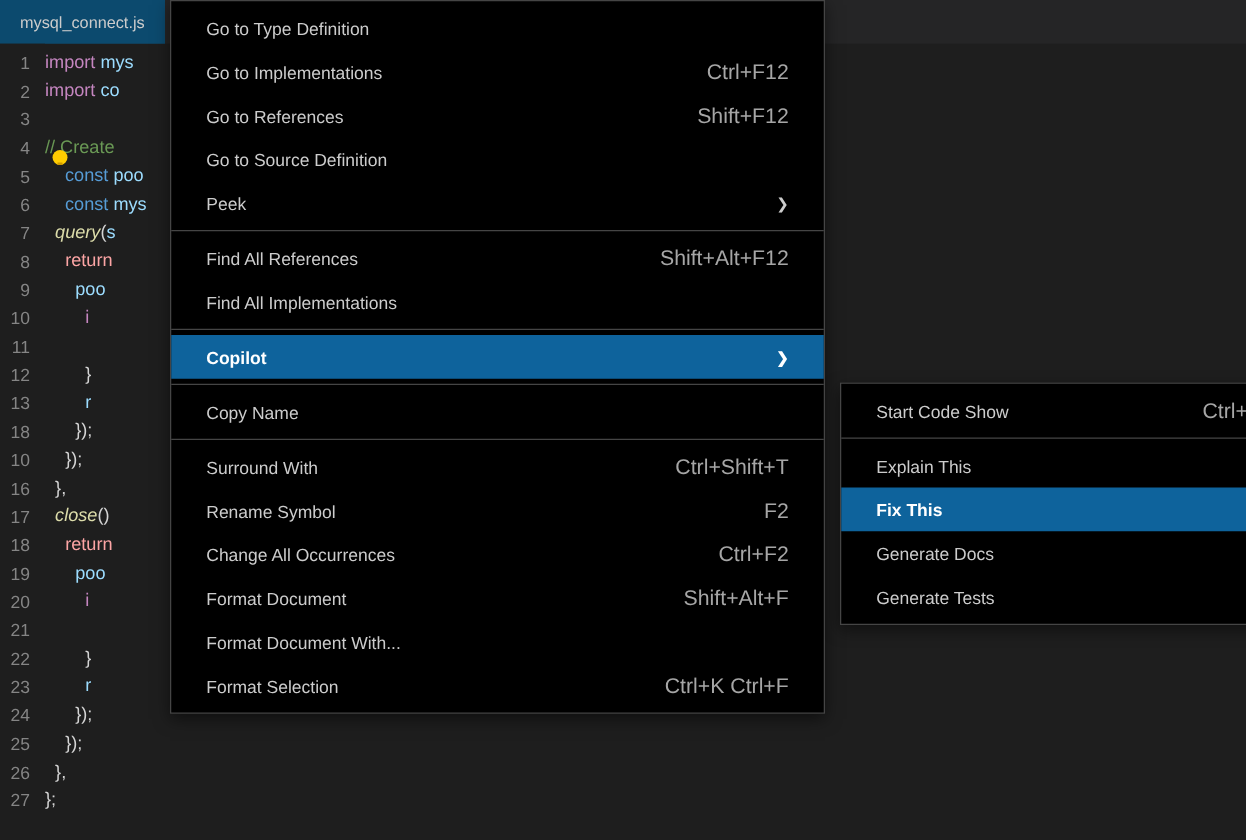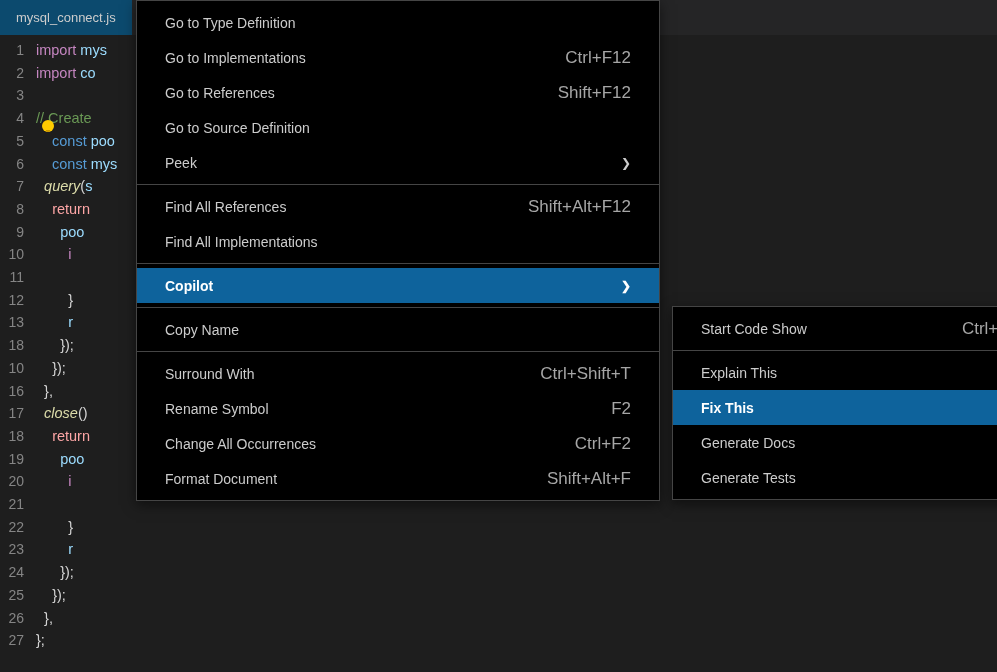--- a/index.html
+++ b/index.html
@@ -219,20 +219,27 @@
       <span class="shortcut">F2</span>
     </div>
     <div class="menu-item">
       <span>Change All Occurrences</span>
       <span class="shortcut">Ctrl+F2</span>
     </div>
     <div class="menu-item">
       <span>Format Document</span>
       <span class="shortcut">Shift+Alt+F</span>
     </div>
+    <div class="menu-item">
+      <span>Format Document With...</span>
+    </div>
+    <div class="menu-item">
+      <span>Format Selection</span>
+      <span class="shortcut">Ctrl+K Ctrl+F</span>
+    </div>
   </div>
 <div class="context-menu sub-menu" id="sub-menu">
     <div class="menu-item">
       <span>Start Code Show</span>
       <span class="shortcut">Ctrl+I</span>
     </div>
     <div class="menu-separator"></div>
     <div class="menu-item">
       <span>Explain This</span>
     </div>

